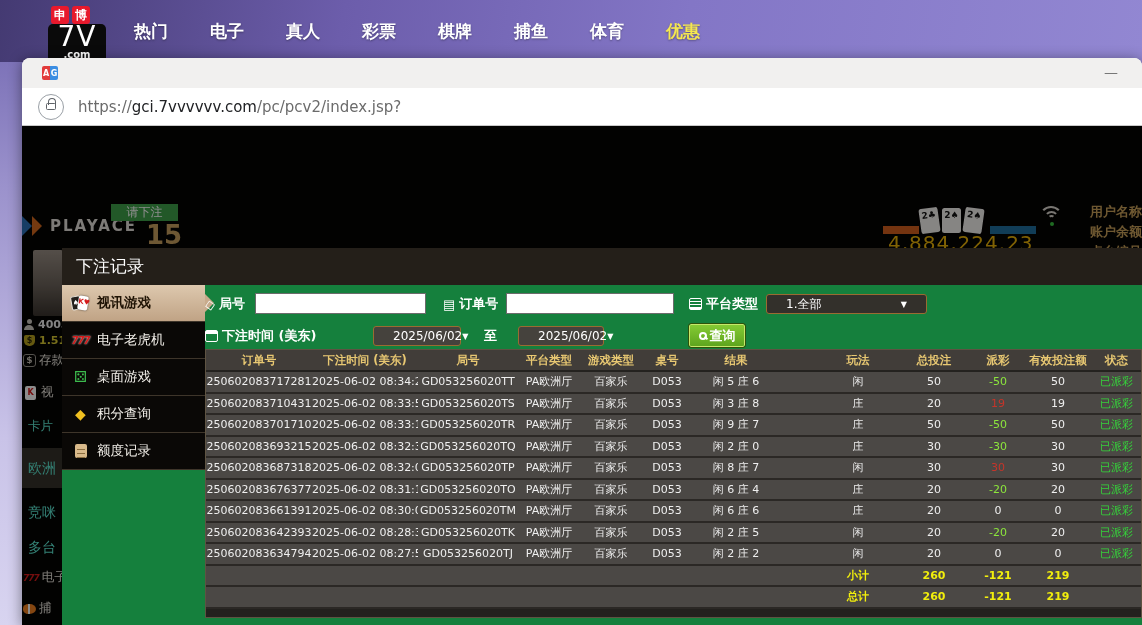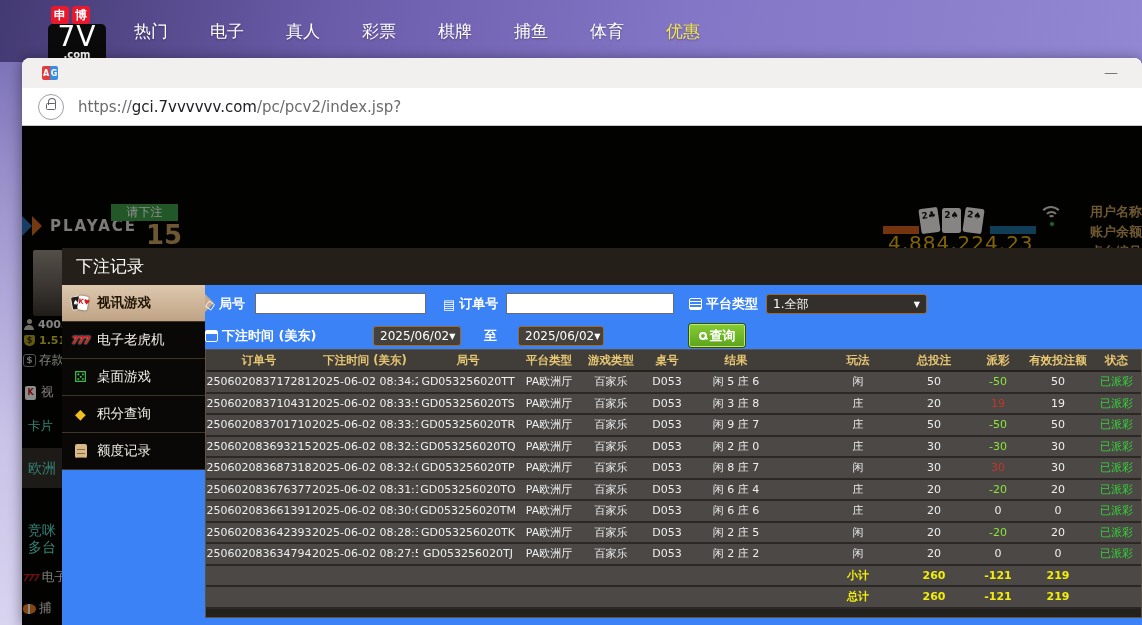--- a/index.html
+++ b/index.html
@@ -13,21 +13,21 @@
     background:linear-gradient(100deg,#443a72 0%,#6c5dab 30%,#8376c6 60%,#9287d2 100%); }
   .logo { position:absolute; left:48px; top:4px; width:60px; height:58px; }
   .logo-badges { position:absolute; left:3px; top:2px; display:flex; gap:3px; }
   .logo-badge { width:18px; height:18px; background:#e8192c; border-radius:3px; color:#fff;
     font-size:12px; font-weight:bold; display:flex; align-items:center; justify-content:center; }
   .logo-main { position:absolute; left:0; top:20px; width:58px; height:40px; background:#0a0a0a;
     border-radius:5px; text-align:center; color:#fff; }
   .logo-7v { font-size:28px; font-weight:normal; letter-spacing:1px; line-height:26px; }
   .logo-com { font-size:10px; font-weight:bold; line-height:10px; }
   .nav { position:absolute; left:134px; top:20px; display:flex; gap:42px; }
-  .nav-item { color:#fff; font-size:17px; font-weight:normal; cursor:pointer; white-space:nowrap;
+  .nav-item { color:#fff; font-size:17px; font-weight:bold; cursor:pointer; white-space:nowrap;
     text-shadow:0 1px 2px rgba(0,0,0,.35); }
   .nav-item.hl { color:var(--highlight_yellow,#f5e751); }
 
   
   .window { position:absolute; left:22px; top:58px; width:1120px; height:567px;
     border-radius:8px 8px 0 0; overflow:hidden; box-shadow:0 2px 14px rgba(0,0,0,.45); background:#fff; }
   .titlebar { position:relative; height:30px; background:#f1f0ef; display:flex; align-items:center; }
   .favicon { display:flex; margin-left:20px; }
   .favicon i { width:8px; height:14px; font-style:normal; color:#fff; font-size:8px; font-weight:bold;
     display:flex; align-items:center; justify-content:center; }
@@ -88,21 +88,21 @@
   .ic-777 { color:#d41a1a; font-size:9px; font-weight:bold; font-style:italic; letter-spacing:-1px; }
   .ic-fish { width:13px; height:10px; border-radius:50% 60% 60% 50%; display:inline-block;
     background:linear-gradient(90deg,#f08020 35%,#fff 35%,#fff 52%,#f08020 52%); }
   .ic-kcard { width:11px; height:14px; background:#fff; border-radius:2px; color:#d41a1a;
     font-size:8px; font-weight:bold; text-align:center; line-height:14px; display:inline-block; }
   .bg-row-hi { background:#36322a; }
 
   .overlay { position:absolute; left:0; top:0; width:1120px; height:499px; background:rgba(0,0,0,.45); }
 
   
-  .modal { position:absolute; left:40px; top:122px; width:1080px; height:377px; background:#3b82f6; }
+  .modal { position:absolute; left:40px; top:122px; width:1080px; height:377px; background:#15803d; }
   .modal-title { position:absolute; left:0; top:0; width:1080px; height:37px; background:#241f19;
     color:#fff; font-size:17px; line-height:37px; padding-left:14px; }
   .mmenu { position:absolute; left:0; top:37px; width:143px; }
   .mitem { position:relative; height:37px; background:#0a0806; border-bottom:1px solid #3e352a;
     display:flex; align-items:center; gap:7px; padding-left:9px; color:#f2efe9; font-size:13.5px;
     cursor:pointer; white-space:nowrap; }
   .mitem.active { background:linear-gradient(180deg,#ddc8ae,#c0a385); color:#201405; font-weight:bold; }
   .mitem.active::after { content:""; position:absolute; right:-9px; top:9px;
     border-left:9px solid #c8ab8c; border-top:9px solid transparent; border-bottom:9px solid transparent; }
   .icard-wrap { position:relative; width:19px; height:17px; flex:none; }
@@ -124,21 +124,21 @@
   .panel { position:absolute; left:143px; top:37px; width:937px; height:340px; }
   .flabel { color:#fff; font-size:13px; font-weight:bold; display:flex; align-items:center; gap:4px; white-space:nowrap; }
   .ftag { font-size:13px; font-weight:normal; transform:rotate(-10deg); display:inline-block; }
   .fclip { font-size:13px; font-weight:normal; }
   .fdb { width:13px; height:12px; border:1.5px solid #fff; border-radius:2px;
     background:repeating-linear-gradient(180deg,transparent 0 2px,#fff 2px 3.2px); }
   .fcal { width:13px; height:12px; border:1.5px solid #fff; border-radius:2px;
     background:linear-gradient(#fff 0 2.5px,transparent 2.5px); }
   .finput { background:#fff; border:1px solid #6b6b6b; height:21px; }
   .fselect { background:#33302b; border:1px solid #9a6b32; border-radius:3px; color:#fff; font-size:12px;
-    display:flex; align-items:center; padding:0 6px; height:20px; cursor:pointer; justify-content:space-between; }
+    display:flex; align-items:center; padding:0 19px; height:20px; cursor:pointer; justify-content:space-between; }
   .fselect .car { font-size:8px; color:#fff; }
   .btn-query { position:absolute; background:linear-gradient(180deg,#84ca34,#5ea51e); border:1px solid #c6e86a;
     outline:1px solid #2e5209; border-radius:2px; color:#fff; font-size:13px; font-weight:bold;
     display:flex; align-items:center; justify-content:center; gap:3px; cursor:pointer; }
   .mag { width:8px; height:8px; border:2px solid #fff; border-radius:50%; position:relative; display:inline-block; }
   .mag::after { content:""; position:absolute; width:4px; height:2px; background:#fff; right:-3.5px; bottom:-1.5px;
     transform:rotate(40deg); }
 
   
   .table-box { position:absolute; left:0; top:64px; width:937px; height:269px; background:#23211e;
@@ -240,21 +240,21 @@
       <span class="ic-dollar">$</span>
       <span class="side-txt">存款</span>
     </div>
     <div class="abs" style="left:3px;top:258px;display:flex;align-items:center;gap:5px;">
       <span class="ic-kcard">K</span>
       <span class="side-txt">视</span>
     </div>
     <div class="abs side-txt side-dim" style="left:6px;top:292px;">卡片</div>
     <div class="bg-row-hi abs" style="left:0;top:322px;width:40px;height:40px;"></div>
     <div class="abs side-txt side-dim" style="left:6px;top:334px;font-size:14px;">欧洲</div>
-    <div class="abs side-txt side-dim" style="left:6px;top:396px;font-size:14px;">竞咪</div>
+    <div class="abs side-txt side-dim" style="left:6px;top:378px;font-size:14px;">竞咪</div>
     <div class="abs side-txt side-dim" style="left:6px;top:413px;font-size:14px;">多台</div>
     <div class="abs" style="left:1px;top:443px;display:flex;align-items:center;gap:3px;">
       <span class="ic-777">777</span>
       <span class="side-txt">电子</span>
     </div>
     <div class="abs" style="left:1px;top:474px;display:flex;align-items:center;gap:3px;">
       <span class="ic-fish"></span>
       <span class="side-txt">捕</span>
     </div>
 

